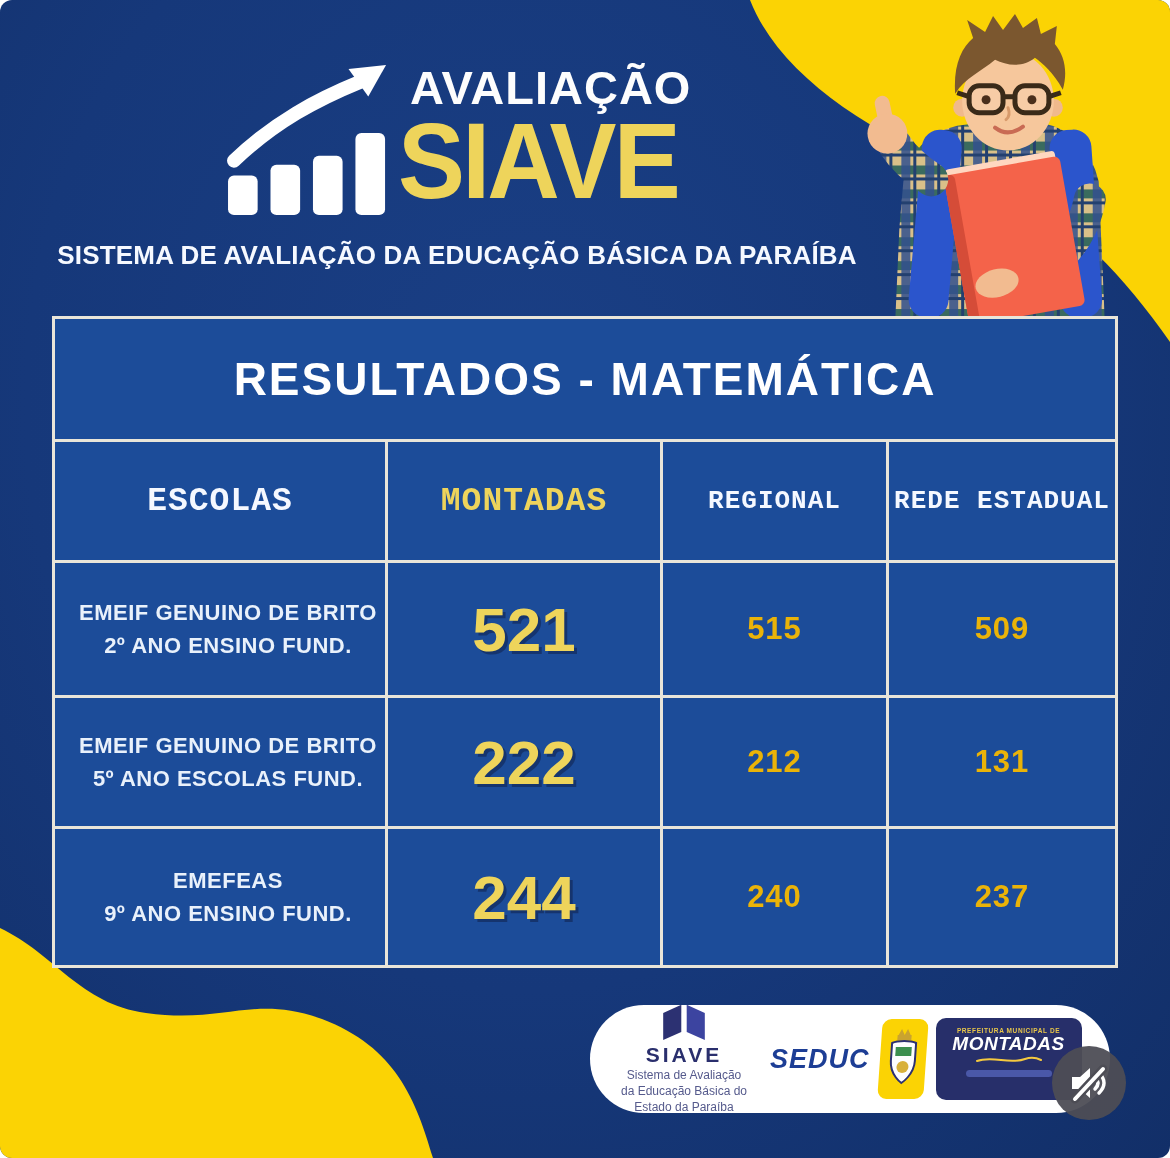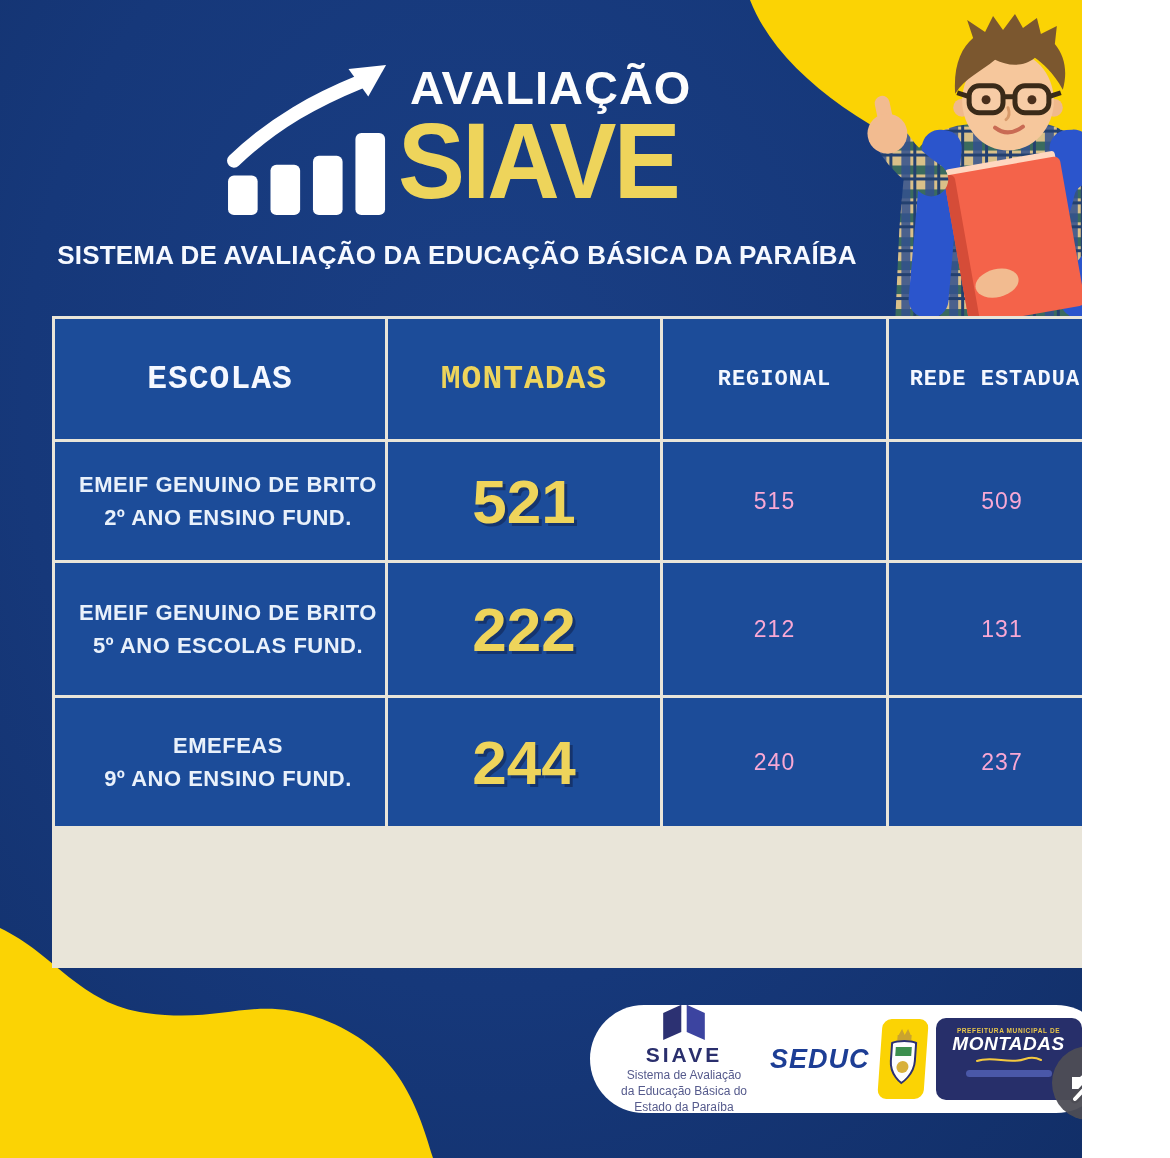--- a/index.html
+++ b/index.html
@@ -1,21 +1,22 @@
 <!DOCTYPE html>
 <html><head>
 <meta charset="utf-8">
 <style>
   * { margin:0; padding:0; box-sizing:border-box; }
   html,body { width:1170px; height:1158px; }
   body { font-family:"Liberation Sans", sans-serif; }
 
   #canvas{
-    position:relative; width:1082px; height:1158px; overflow:hidden;
+    position:relative; width:1170px; height:1158px; overflow:hidden;
     background: radial-gradient(ellipse at 45% 35%, #1a3f85 0%, #16387a 55%, #122f68 100%);
+    border-radius: 12px;
   }
   .abs{ position:absolute; }
 
   
   .blob-tr{ left:748px; top:0; width:422px; height:342px; z-index:1; }
   .blob-bl{ left:0; bottom:0; width:440px; height:240px; z-index:2; }
 
   
   .brand-icon{ left:226px; top:60px; width:168px; height:160px; z-index:3; }
   .title1{
@@ -40,27 +41,27 @@
     left:52px; top:316px; width:1066px; height:652px; z-index:4;
     background:#e9e5d9; padding:3px; display:grid; gap:3px;
     grid-template-columns:330fr 272fr 223fr 226fr;
     grid-template-rows:120px 118px 132px 128px 136px;
   }
   .cell{ background:#1c4c99; display:flex; flex-direction:column; align-items:center; justify-content:center; text-align:center; }
   .band{ grid-column:1 / -1; }
   .band-title{ font-size:46px; font-weight:800; letter-spacing:2px; color:#ffffff; }
   .col-head{ font-size:33px; font-weight:700; letter-spacing:1px; color:#f5f8ff;font-family:Liberation Mono, monospace; }
   .col-head.gold{ color:#eed45b; font-weight:800; }
-  .col-head.small{ font-size:22px; }
+  .col-head.small{ font-size:26px; }
   .school{ font-size:22px; font-weight:600; letter-spacing:.5px; line-height:1.5; color:#e9f1fb;margin-left:16px; }
   .num-big{
     font-size:62px; font-weight:800; color:#eed45b;
     text-shadow:3px 3px 0 rgba(16,33,74,.55);
   }
-  .num{ font-size:23px; font-weight:400; color:#f9a8d4; letter-spacing:1px; }
+  .num{ font-size:31px; font-weight:700; color:#eab308; letter-spacing:1px; }
 
   
   .footer-pill{
     left:590px; top:1005px; width:520px; height:108px; z-index:5;
     background:#ffffff; border-radius:54px;
     display:flex; align-items:center; gap:10px; padding:0 18px;
   }
   .siave-logo{ width:152px; display:flex; flex-direction:column; align-items:center; }
   .siave-name{ font-size:21px; font-weight:800; letter-spacing:3px; color:#2a2f6d; margin-top:2px; }
   .siave-tag{ font-size:12px; color:#555a8c; line-height:1.35; text-align:center; }
@@ -142,20 +143,23 @@
     <rect x="88" y="97" width="30" height="60" rx="6" fill="#ffffff"></rect>
     <rect x="131" y="74" width="30" height="83" rx="6" fill="#ffffff"></rect>
     <path d="M 8 102 C 50 62, 92 40, 136 22" stroke="#ffffff" stroke-width="14" stroke-linecap="round" fill="none"></path>
     <polygon points="162,5 144,37 124,9" fill="#ffffff"></polygon>
   </svg>
   <div class="abs title1">AVALIAÇÃO</div>
   <div class="abs title2">SIAVE</div>
   <div class="abs subtitle">SISTEMA DE AVALIAÇÃO DA EDUCAÇÃO BÁSICA DA PARAÍBA</div>
 
   <div class="abs results">
+    <div class="cell band">
+      <div class="band-title">RESULTADOS - MATEMÁTICA</div>
+    </div>
 
     <div class="cell">
       <div class="col-head">ESCOLAS</div>
     </div>
     <div class="cell">
       <div class="col-head gold">MONTADAS</div>
     </div>
     <div class="cell">
       <div class="col-head small">REGIONAL</div>
     </div>

